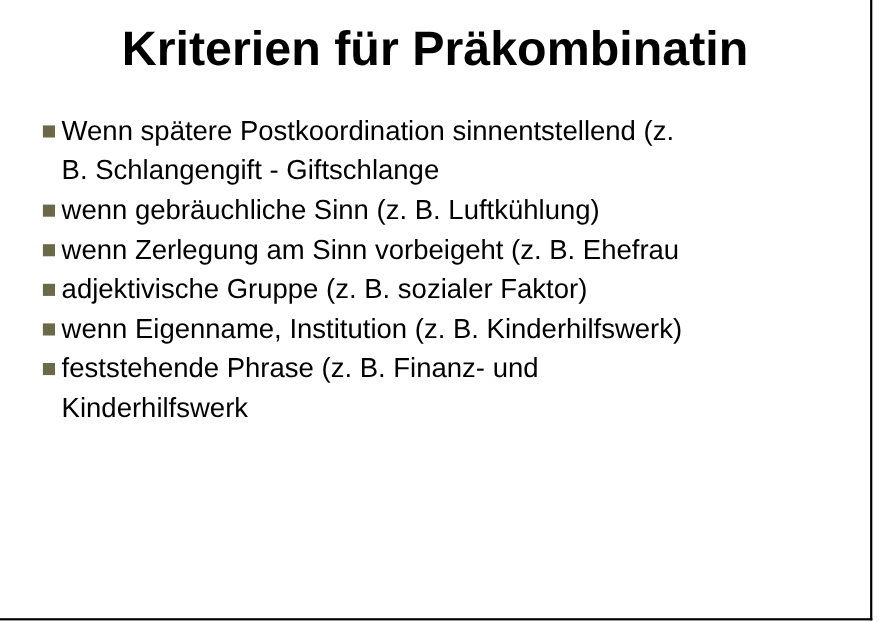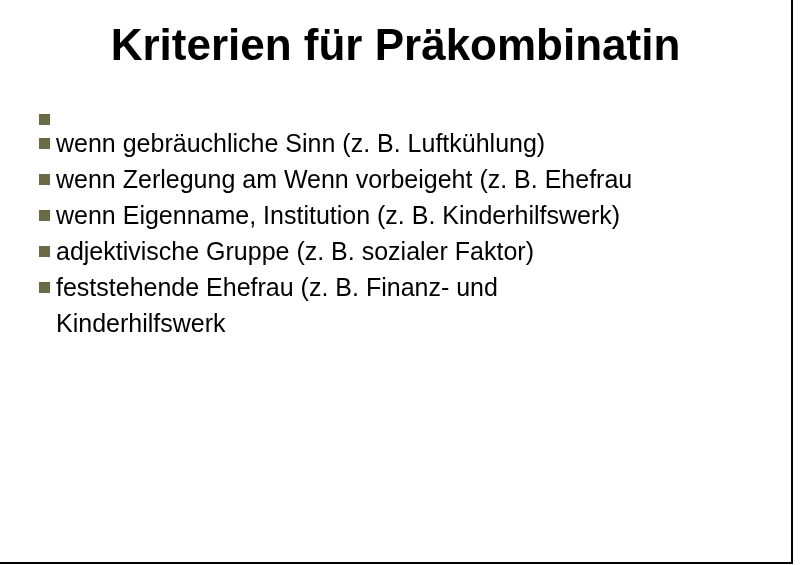--- a/index.html
+++ b/index.html
@@ -62,51 +62,55 @@
 </style>
 </head>
 <body>
 
 <div class="slide">
   <h1 class="slide-title">Kriterien für Präkombinatin</h1>
 
   <div class="bullet-list">
   <div class="bullet-item">
     <span class="bullet-square"></span>
+    <div class="bullet-text">
+          <div class="bullet-line">Wenn spätere Postkoordination sinnentstellend (z.</div>
+          <div class="bullet-line">B. Schlangengift - Giftschlange</div>
+        </div>
   </div>
 
   <div class="bullet-item">
     <span class="bullet-square"></span>
     <div class="bullet-text">
           <div class="bullet-line">wenn gebräuchliche Sinn (z. B. Luftkühlung)</div>
         </div>
   </div>
 
   <div class="bullet-item">
     <span class="bullet-square"></span>
     <div class="bullet-text">
-          <div class="bullet-line">wenn Zerlegung am Wenn vorbeigeht (z. B. Ehefrau</div>
+          <div class="bullet-line">wenn Zerlegung am Sinn vorbeigeht (z. B. Ehefrau</div>
+        </div>
+  </div>
+
+  <div class="bullet-item">
+    <span class="bullet-square"></span>
+    <div class="bullet-text">
+          <div class="bullet-line">adjektivische Gruppe (z. B. sozialer Faktor)</div>
         </div>
   </div>
 
   <div class="bullet-item">
     <span class="bullet-square"></span>
     <div class="bullet-text">
           <div class="bullet-line">wenn Eigenname, Institution (z. B. Kinderhilfswerk)</div>
         </div>
   </div>
 
   <div class="bullet-item">
     <span class="bullet-square"></span>
     <div class="bullet-text">
-          <div class="bullet-line">adjektivische Gruppe (z. B. sozialer Faktor)</div>
-        </div>
-  </div>
-
-  <div class="bullet-item">
-    <span class="bullet-square"></span>
-    <div class="bullet-text">
-          <div class="bullet-line">feststehende Ehefrau (z. B. Finanz- und</div>
+          <div class="bullet-line">feststehende Phrase (z. B. Finanz- und</div>
           <div class="bullet-line">Kinderhilfswerk</div>
         </div>
   </div>
 </div>
 </div>
 
 </body></html>

